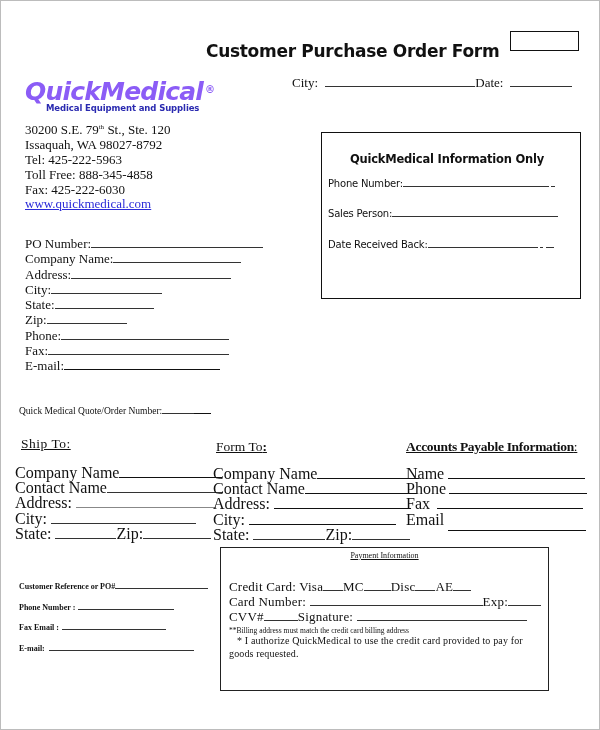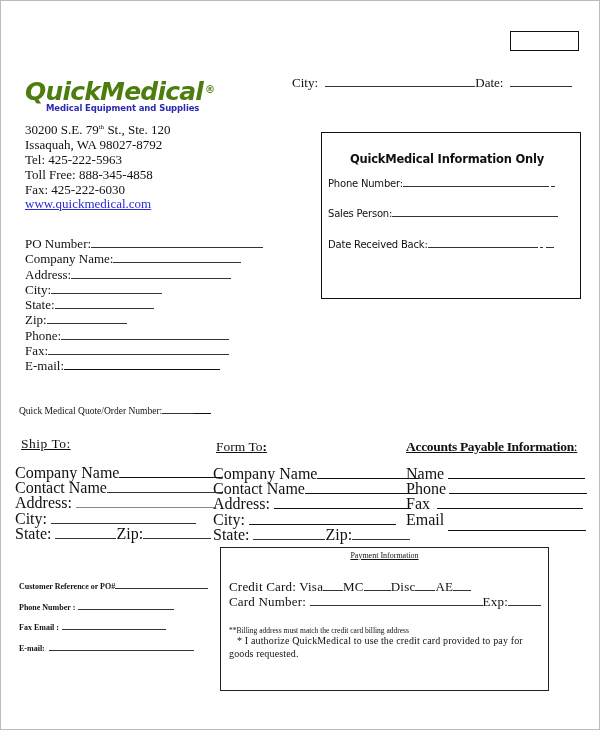--- a/index.html
+++ b/index.html
@@ -21,21 +21,21 @@
   }
   .corner-box {
     left: 509px; top: 30px; width: 67px; height: 18px; border: 1.5px solid #111;
   }
   .line { display: inline-block; border-bottom: 1px solid #333; height: 12px; vertical-align: baseline; }
   .line.dark { border-bottom: 1.5px solid #111; }
   .attn { left: 291px; top: 73px; font-size: 13px; }
   .logo { left: 24px; top: 78px; }
   .logo-main {
     font-family: "DejaVu Sans", sans-serif; font-weight: bold; font-style: italic;
-    font-size: 25px; color: #4d7c0f; letter-spacing: -0.8px; line-height: 26px;
+    font-size: 25px; color: #8b5cf6; letter-spacing: -0.8px; line-height: 26px;
   }
   .logo-reg { font-size: 10px; vertical-align: top; font-style: normal; margin-left: 2px; position: relative; top: -2px; }
   .logo-sub {
     margin-left: 21px; margin-top: -2px;
     font-family: "DejaVu Sans", sans-serif; font-weight: bold;
     font-size: 8.5px; color: #2a2ab0; letter-spacing: -0.1px;
   }
   .addr { left: 24px; top: 119px; font-size: 13px; line-height: 14.8px; }
   .addr .link { color: #2b2bd8; text-decoration: underline; }
   .addr sup { font-size: 7px; }
@@ -62,20 +62,21 @@
   .pay-box .ph { position: absolute; left: 0; right: 0; top: 3px; text-align: center; font-size: 8px; text-decoration: underline; }
   .pay-box .pr { position: absolute; left: 8px; white-space: nowrap; font-size: 13px; letter-spacing: 0.2px; }
   .pay-box .note { position: absolute; left: 8px; font-size: 7.5px; white-space: nowrap; }
   .pay-box .auth { position: absolute; left: 8px; right: 10px; font-size: 10px; line-height: 13px; white-space: normal; letter-spacing: 0.15px; }
 </style>
 </head>
 <body>
 
 <div class="page">
 
+  <div class="abs title">Customer Purchase Order Form</div>
   <div class="abs corner-box"></div>
 
   <div class="abs attn">
     <span>City:</span>
     <span class="line" style="width:150px;margin-left:4px;"></span><span>Date:</span>
     <span class="line" style="width:62px;margin-left:3px;"></span>
   </div>
 
   <div class="abs logo">
     <div class="logo-main"><span>QuickMedical</span><span class="logo-reg">®</span></div>
@@ -157,17 +158,21 @@
   <div class="abs pay-box">
     <div class="ph">Payment Information</div>
     <div class="pr" style="top:45px;">
       <span>Card Number:</span>
       <span class="line" style="width:173px;"></span><span>Exp:</span><span class="line" style="width:33px;"></span>
     </div>
     <div class="pr" style="top:30px;">
       <span>Credit Card:</span>
       <span>Visa</span><span class="line" style="width:20px;"></span><span>MC</span><span class="line" style="width:27px;"></span><span>Disc</span><span class="line" style="width:20px;"></span><span>AE</span><span class="line" style="width:18px;"></span>
     </div>
+    <div class="pr" style="top:60px;">
+      <span>CVV#</span><span class="line" style="width:34px;"></span><span>Signature:</span>
+      <span class="line" style="width:170px;"></span>
+    </div>
     <div class="note" style="top:78px;">**Billing address must match the credit card billing address</div>
     <div class="auth" style="top:86px;text-indent:8px;">* I authorize QuickMedical to use the credit card provided to pay for goods requested.</div>
   </div>
 
 </div>
 
 </body></html>

